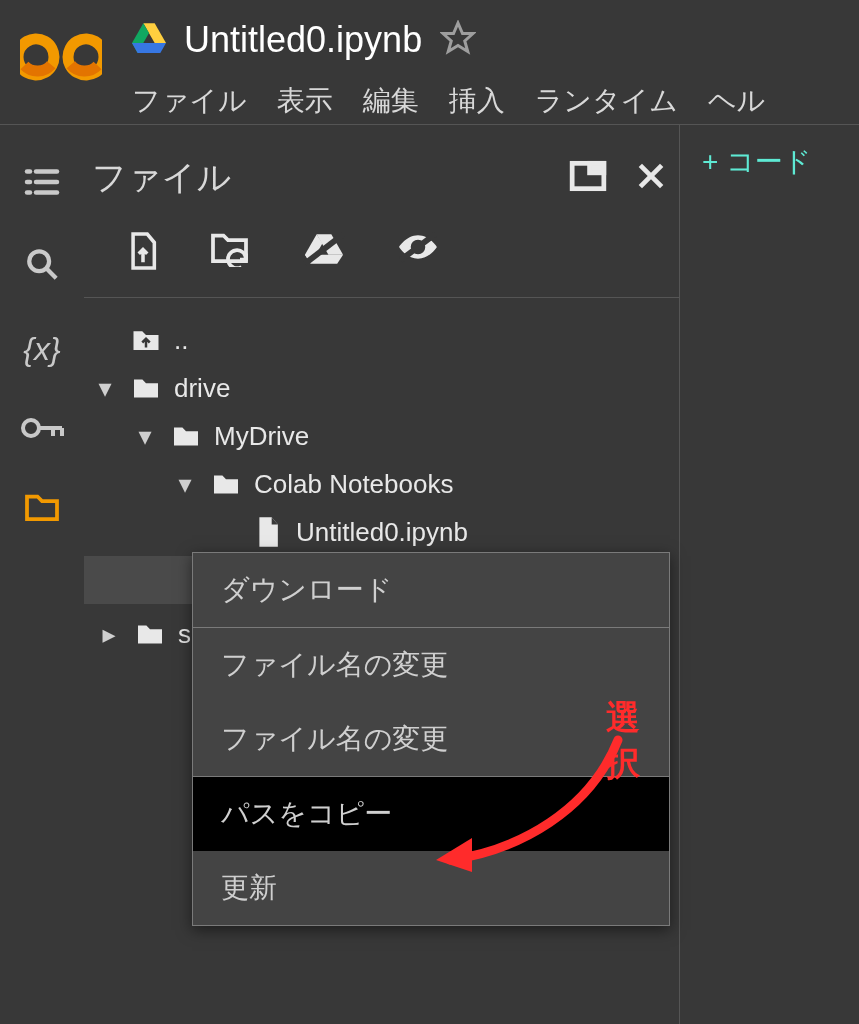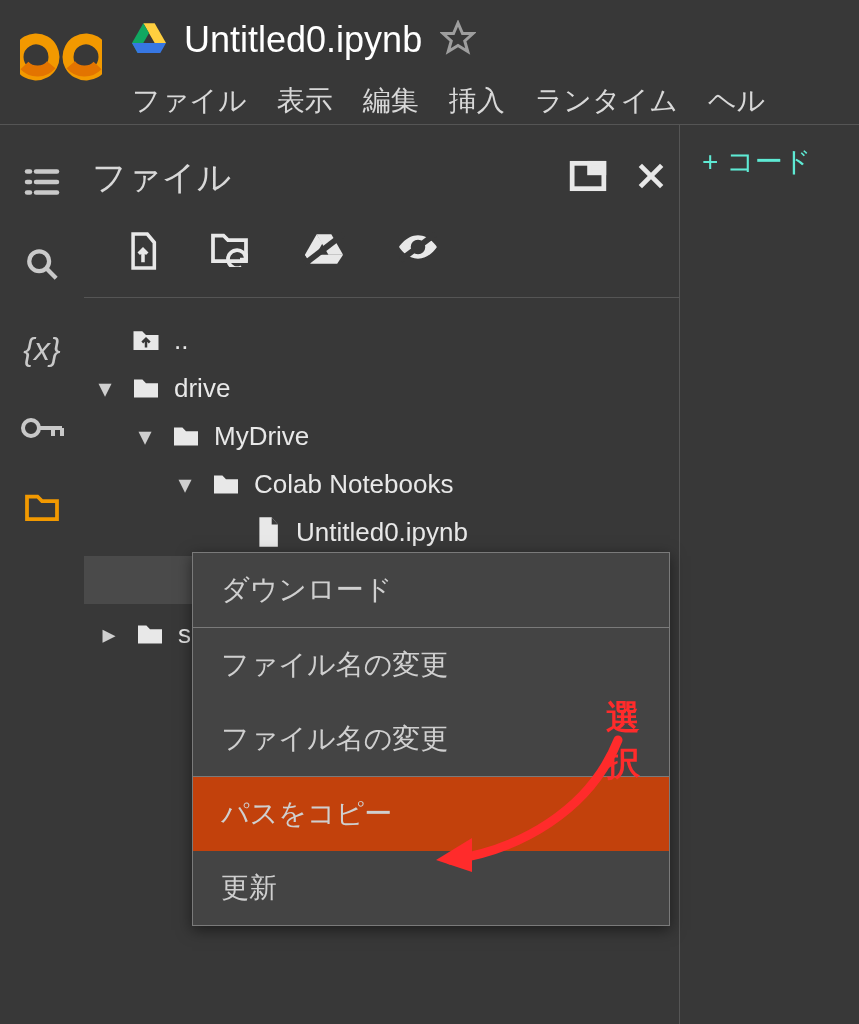--- a/index.html
+++ b/index.html
@@ -92,21 +92,21 @@
     box-shadow: 0 4px 14px rgba(0,0,0,.5);
     z-index: 20;
   }
   .ctx-item {
     padding: 18px 28px;
     font-size: 28px;
     color:#cfcfcf;
     cursor:pointer;
   }
   .ctx-sep { height:1px; background:#7a7a7a; }
-  .ctx-item.highlight { background:#c2410c; }
+  .ctx-item.highlight { background:#000000; }
 
   
   .right-pane {
     flex:1;
     padding: 18px 22px;
     border-left: 0;
   }
   .code-btn { font-size: 28px; color:#5eead4; cursor:pointer; }
 
   

